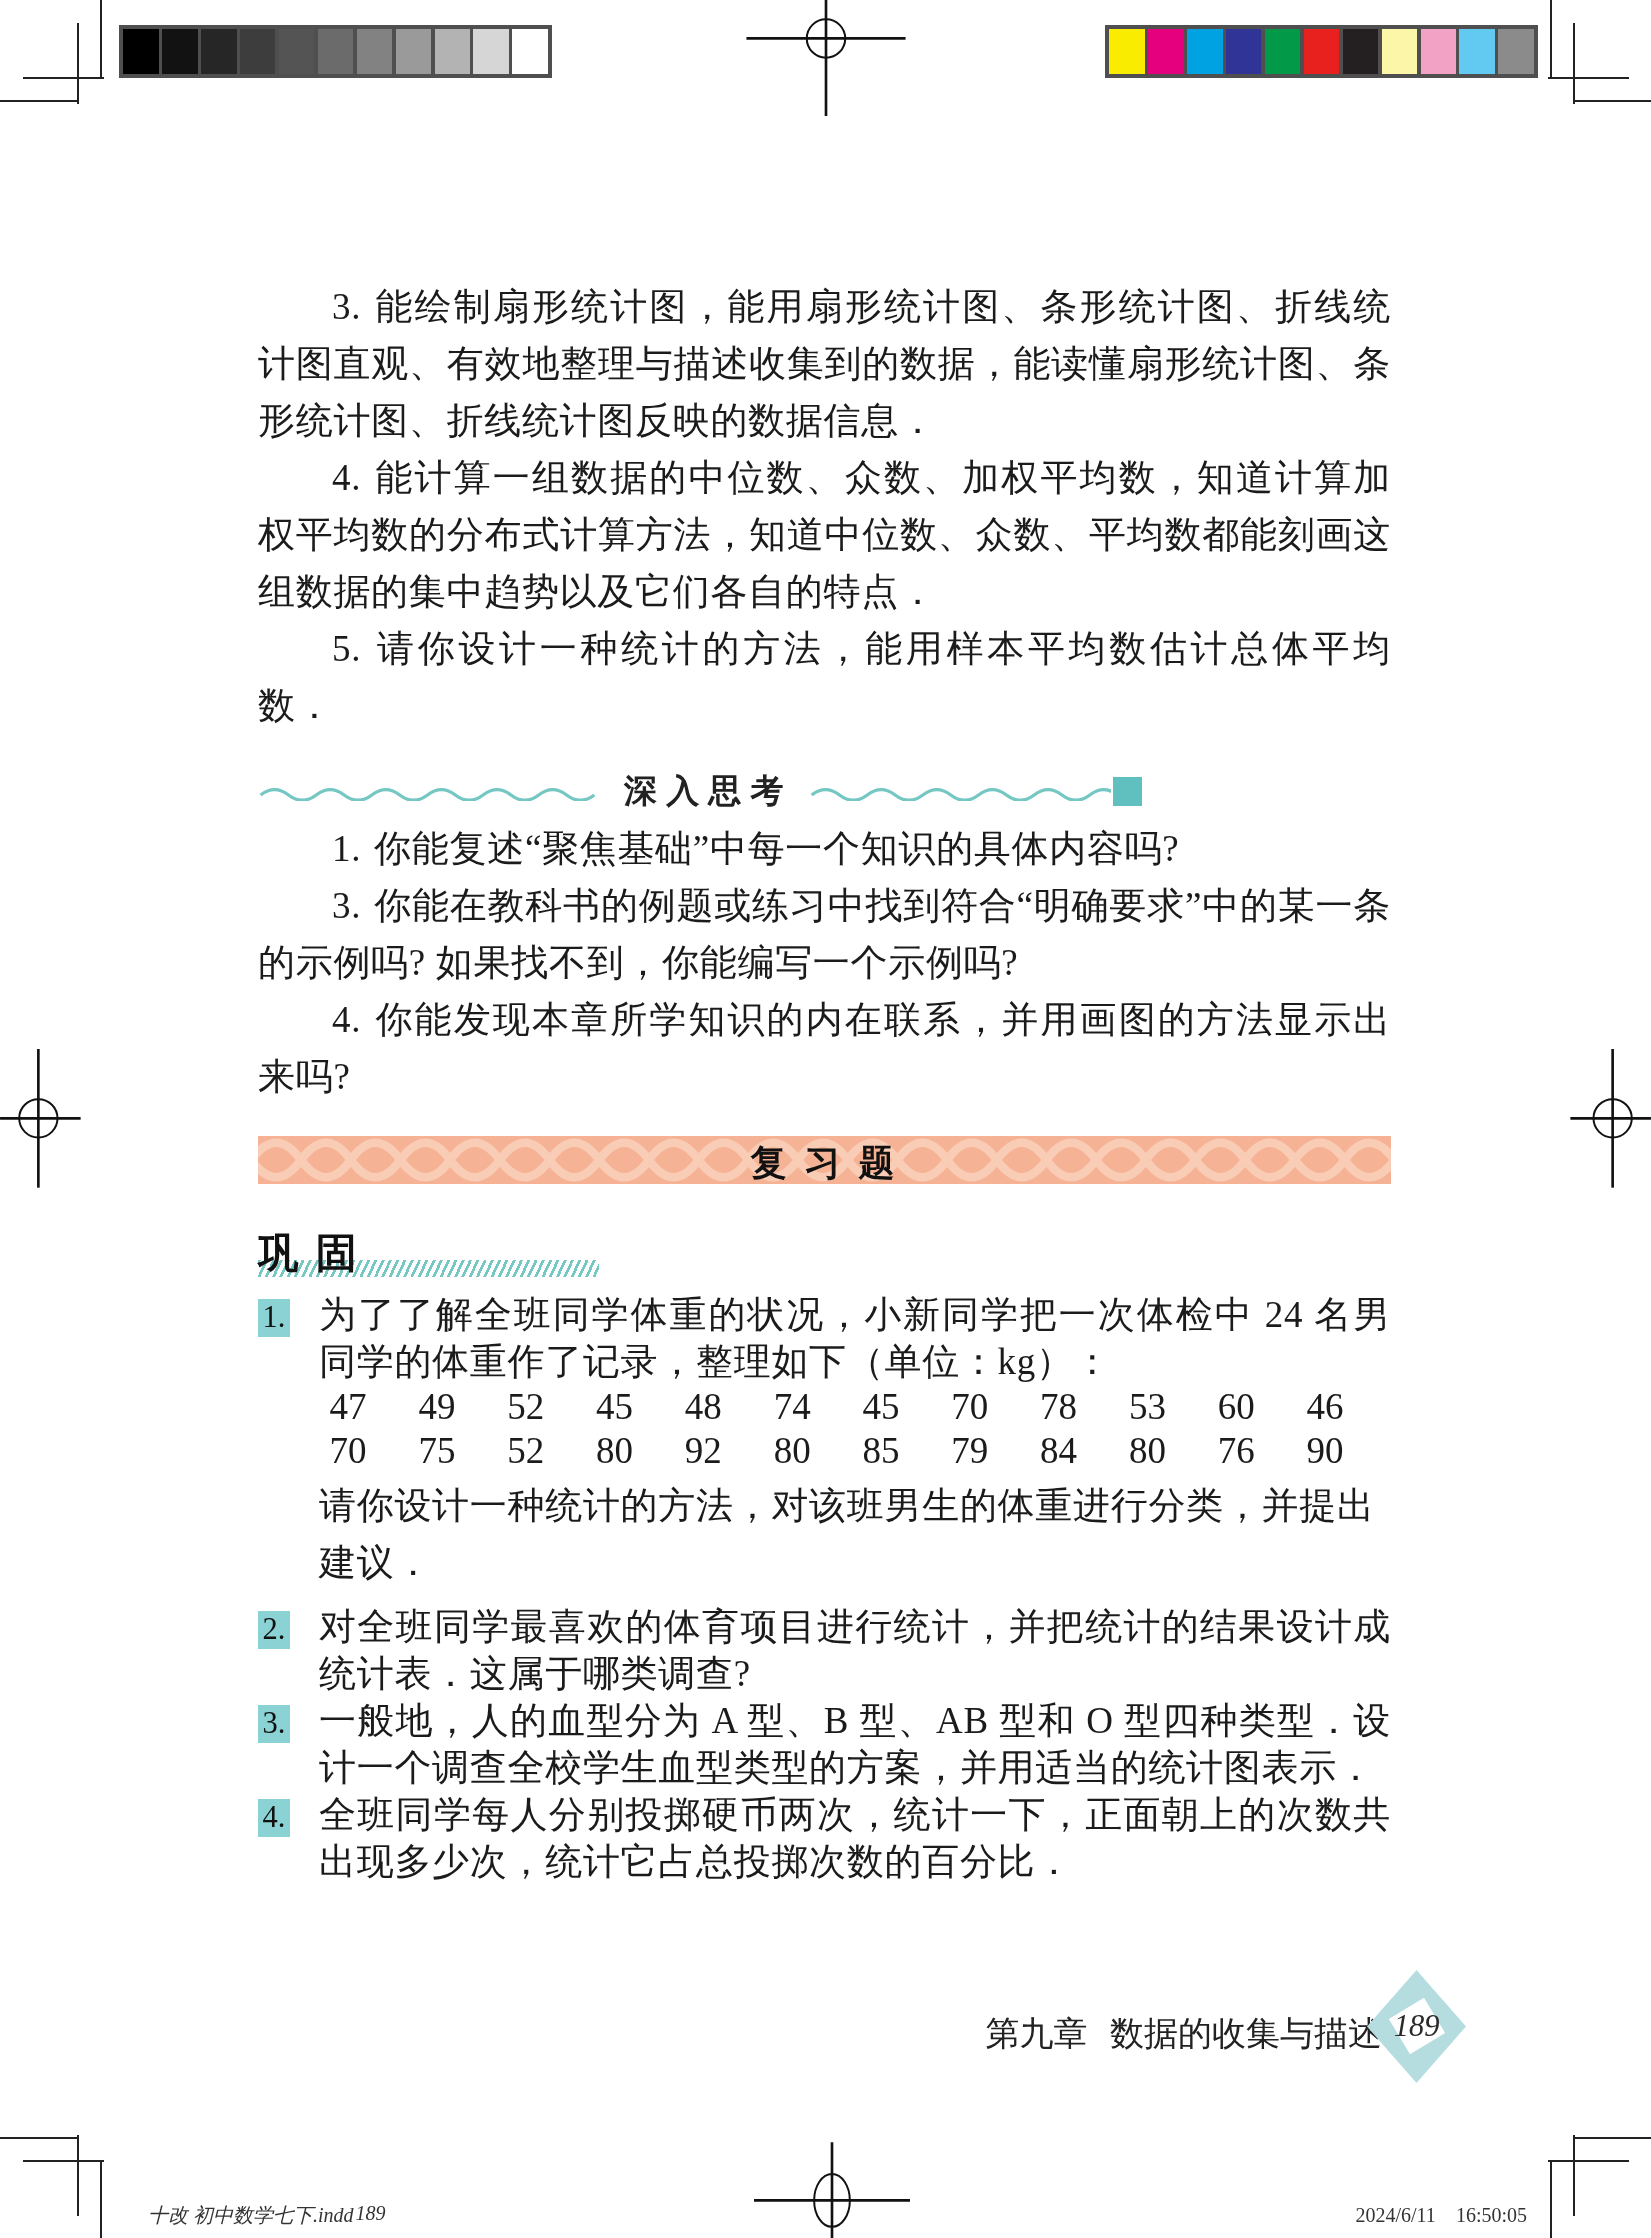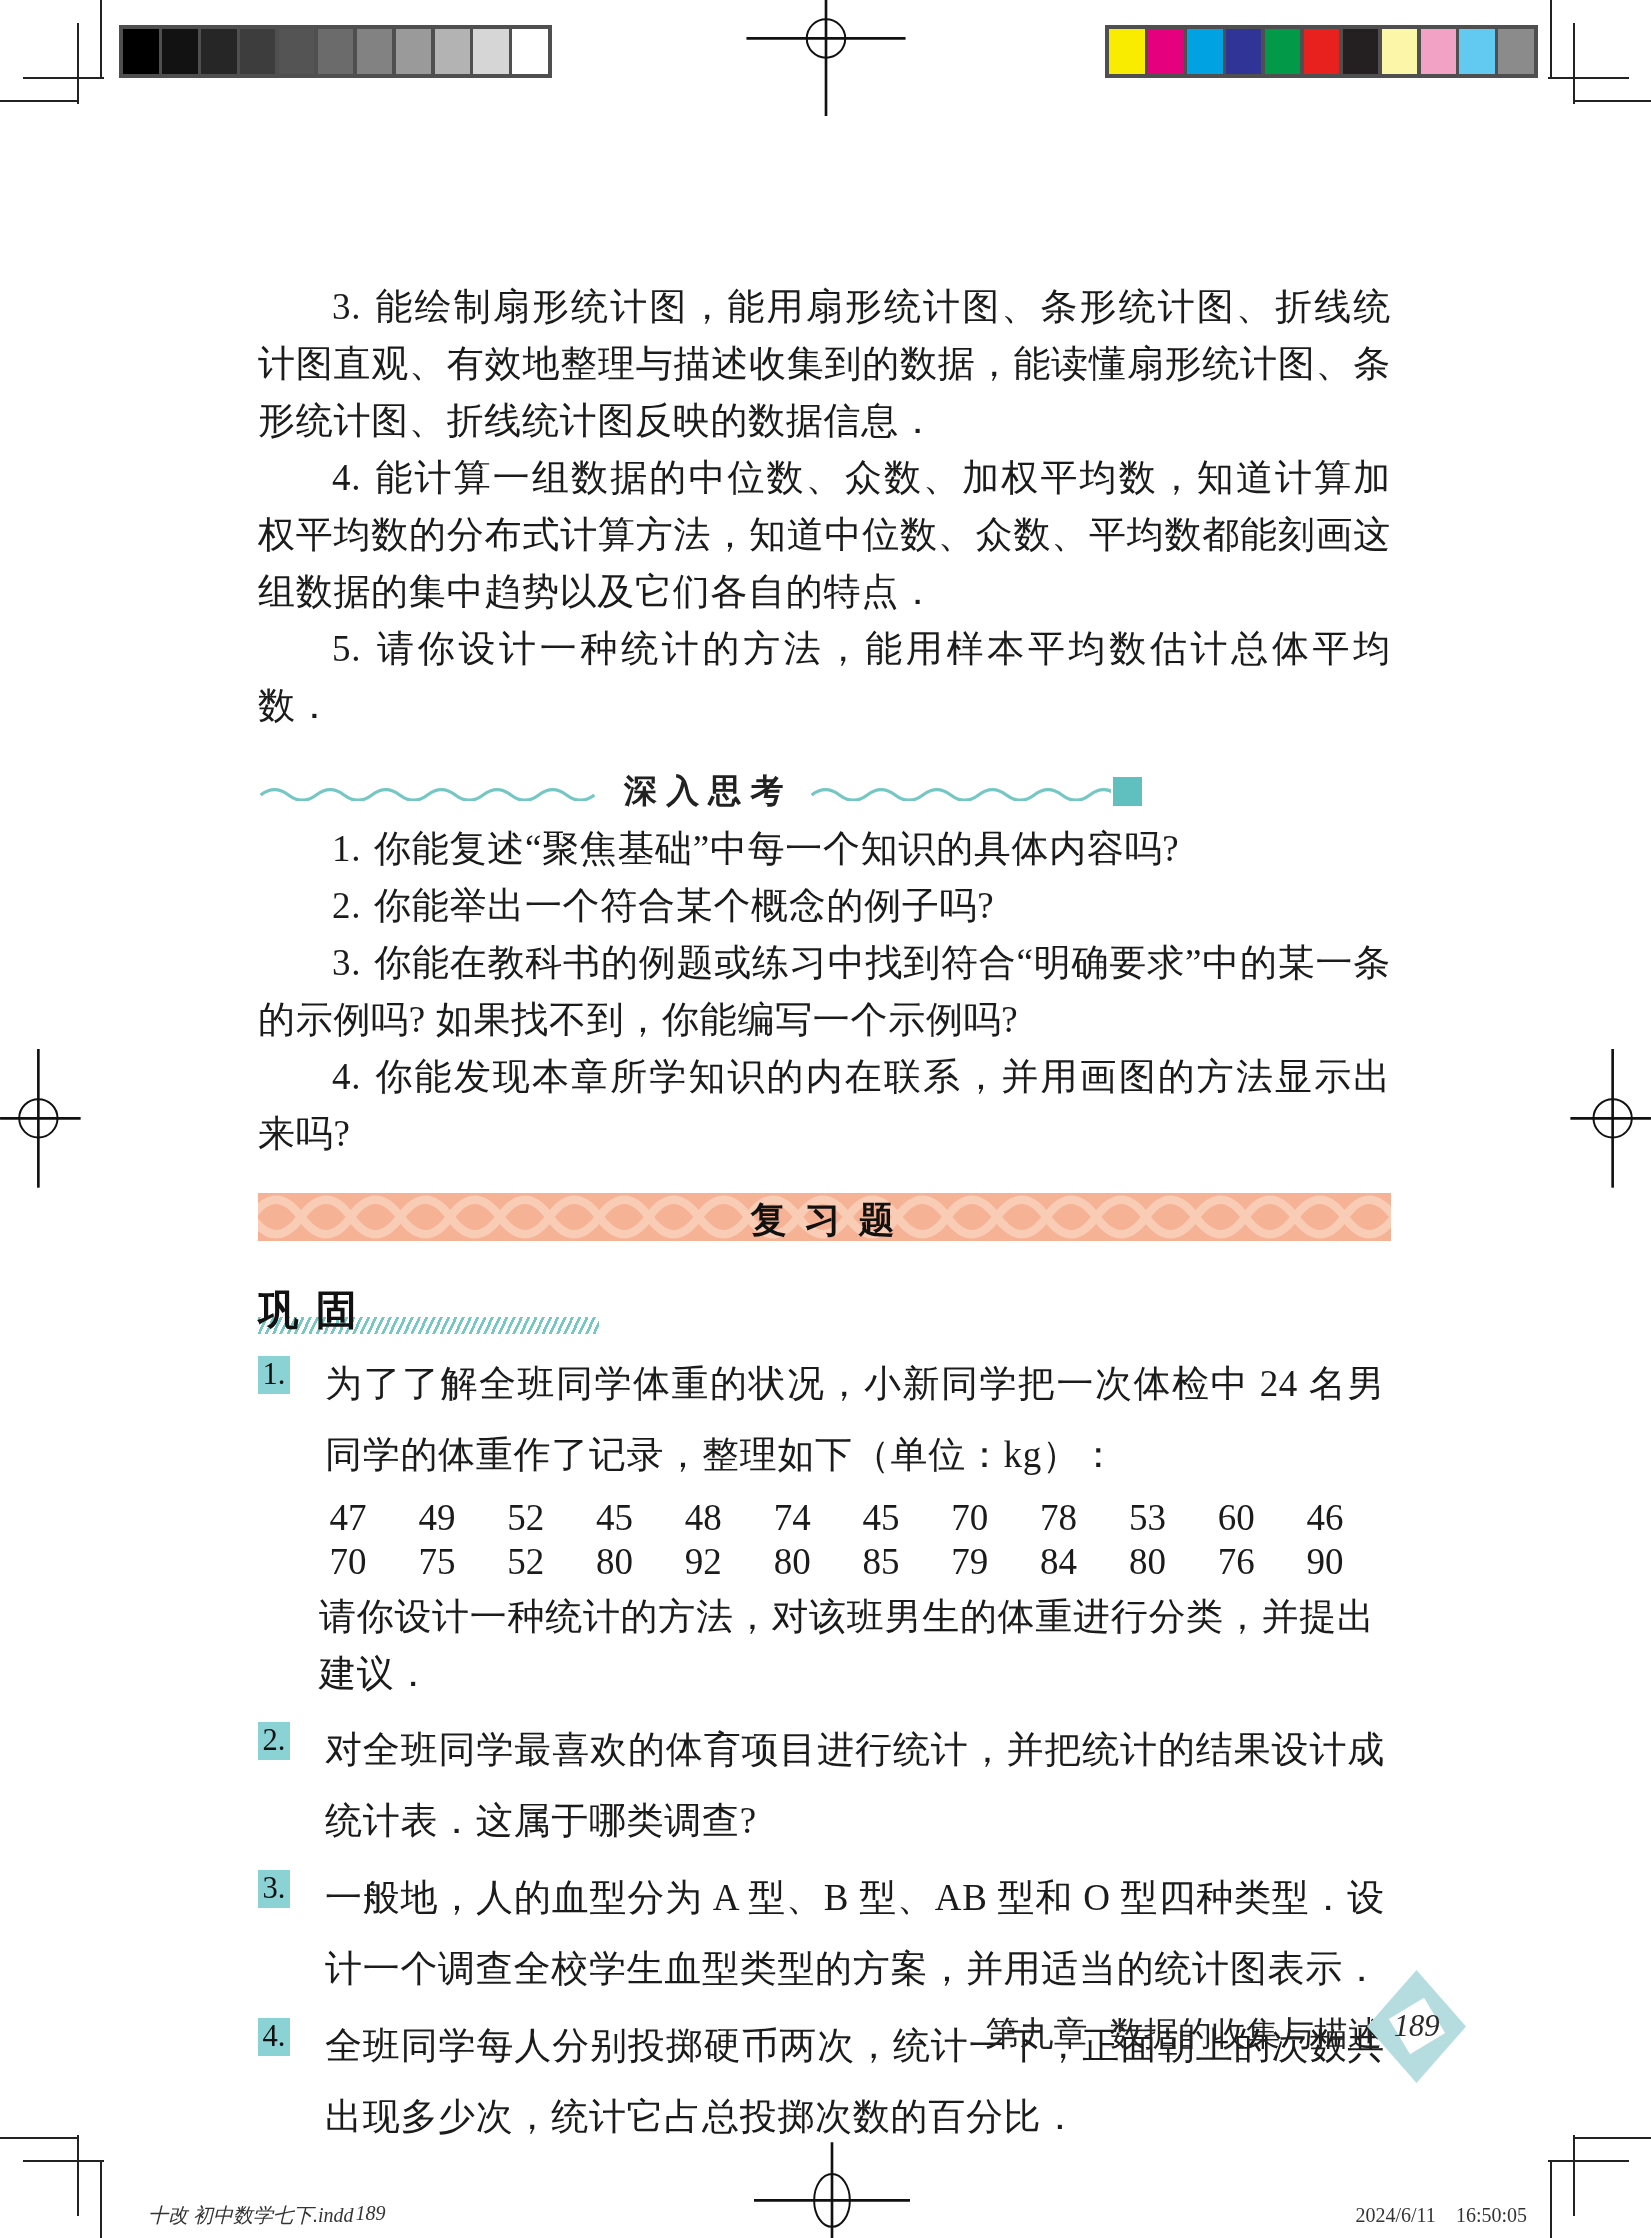--- a/index.html
+++ b/index.html
@@ -42,21 +42,21 @@
     font-family:"Liberation Sans","DejaVu Sans",sans-serif;font-size:36px;font-weight:700;color:#111;letter-spacing:4px;}
   
   .consolidate{margin-top:42px;height:56px;position:relative;}
   .consolidate .clabel{position:relative;z-index:2;font-family:"Liberation Sans","DejaVu Sans",sans-serif;font-size:41px;font-weight:700;color:#111;letter-spacing:2.7px;}
   .consolidate .hatch{position:absolute;left:0;top:34px;width:341px;height:17px;z-index:1;
     background:repeating-linear-gradient(115deg,var(--teal,#74c7c3) 0 2.7px,transparent 2.7px 6.6px);}
   
   .problem{position:relative;padding-left:61px;}
   .problem .badge{position:absolute;left:0;top:8px;width:32px;height:38px;background:var(--badge_bg,#8ad2d3);
     display:flex;align-items:center;justify-content:center;font-size:30.5px;color:#111;}
-  .problem p.ptext{margin:6px;font-size:37px;line-height:71px;text-align:justify;letter-spacing:0.7px;}
+  .problem p.ptext{margin:0;font-size:37px;line-height:47px;text-align:justify;letter-spacing:0.7px;}
   .numrow{display:flex;justify-content:space-between;margin-left:10.6px;width:1014px;font-size:37px;line-height:44px;}
   .numrow:first-of-type{margin-top:9.3px;}
   .problem .note{margin:4px 0 0 0;font-size:37px;line-height:57px;letter-spacing:0.7px;}
   .m14{margin-top:9.3px;} .m18{margin-top:12px;} .m28{margin-top:18.6px;}
   
   .chapfoot{position:absolute;top:2011px;right:270px;font-size:34px;color:#222;display:flex;gap:22.5px;}
   .diamond{position:absolute;left:1367px;top:1970px;width:99px;height:113px;}
   .diamond .outer{position:absolute;inset:0;background:var(--diamond,#b5dde0);clip-path:polygon(50% 0,100% 50%,50% 100%,0 50%);}
   .diamond .inner{position:absolute;left:20.5px;top:27px;width:58px;height:58px;background:#ffffff;transform:rotate(14deg);clip-path:polygon(50% 0,100% 50%,50% 100%,0 50%);}
   .diamond .pageno{position:absolute;left:0;top:0;width:99px;height:113px;display:flex;align-items:center;justify-content:center;
@@ -162,21 +162,20 @@
         <path d="M4 21 q21 -16 42 0 t42 0 t42 0 t42 0 t42 0 t42 0 t42 0 t42 0 t42 0 t42 0 t42 0 t42 0" fill="none" stroke="#74c7c3" stroke-width="5" class="wv"></path>
       </svg>
       <div class="title">深 入 思 考</div>
       <svg width="302" height="20" viewBox="0 0 456 30">
         <path d="M4 21 q21 -16 42 0 t42 0 t42 0 t42 0 t42 0 t42 0 t42 0 t42 0 t42 0 t42 0 t42 0" fill="none" stroke="#74c7c3" stroke-width="5" class="wv"></path>
       </svg>
       <div class="endcap"></div>
     </div>
 
     <p class="para m28"><span class="pnum">1.</span><span>你能复述“聚焦基础”中每一个知识的具体内容吗?</span></p>
-    <p class="para"><span class="pnum">2.</span><span>你能举出一个符合某个概念的例子吗?</span></p>
     <p class="para"><span class="pnum">3.</span><span>你能在教科书的例题或练习中找到符合“明确要求”中的某一条的示例吗? 如果找不到，你能编写一个示例吗?</span></p>
     <p class="para"><span class="pnum">4.</span><span>你能发现本章所学知识的内在联系，并用画图的方法显示出来吗?</span></p>
 
     <div class="band">
       <svg width="1133" height="48" viewBox="0 0 1710 72">
         <path d="M-10 36 q37 -52 75 0 t75 0 t75 0 t75 0 t75 0 t75 0 t75 0 t75 0 t75 0 t75 0 t75 0 t75 0 t75 0 t75 0 t75 0 t75 0 t75 0 t75 0 t75 0 t75 0 t75 0 t75 0 t75 0" fill="none" stroke="#f9ccb6" stroke-width="13" class="bw"></path>
         <path d="M-10 36 q37 52 75 0 t75 0 t75 0 t75 0 t75 0 t75 0 t75 0 t75 0 t75 0 t75 0 t75 0 t75 0 t75 0 t75 0 t75 0 t75 0 t75 0 t75 0 t75 0 t75 0 t75 0 t75 0 t75 0" fill="none" stroke="#f9ccb6" stroke-width="13" class="bw"></path>
       </svg>
       <div class="bandtitle">复 习 题</div>
     </div>

